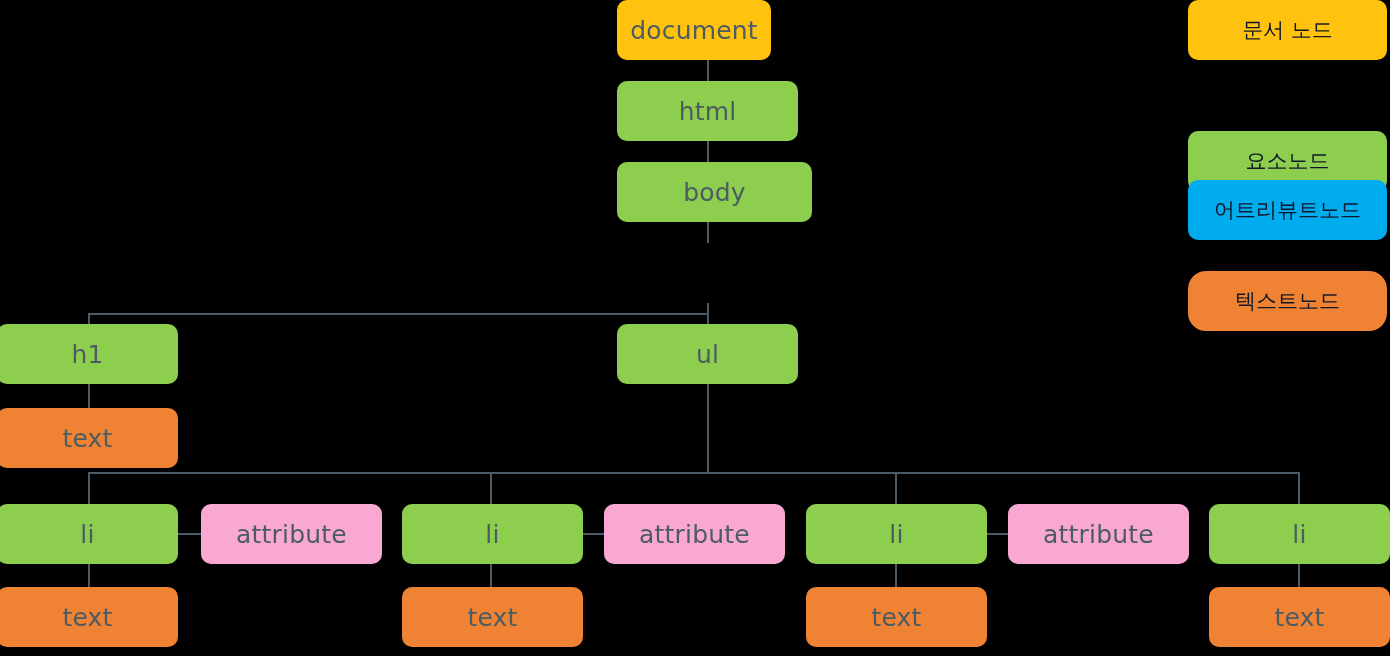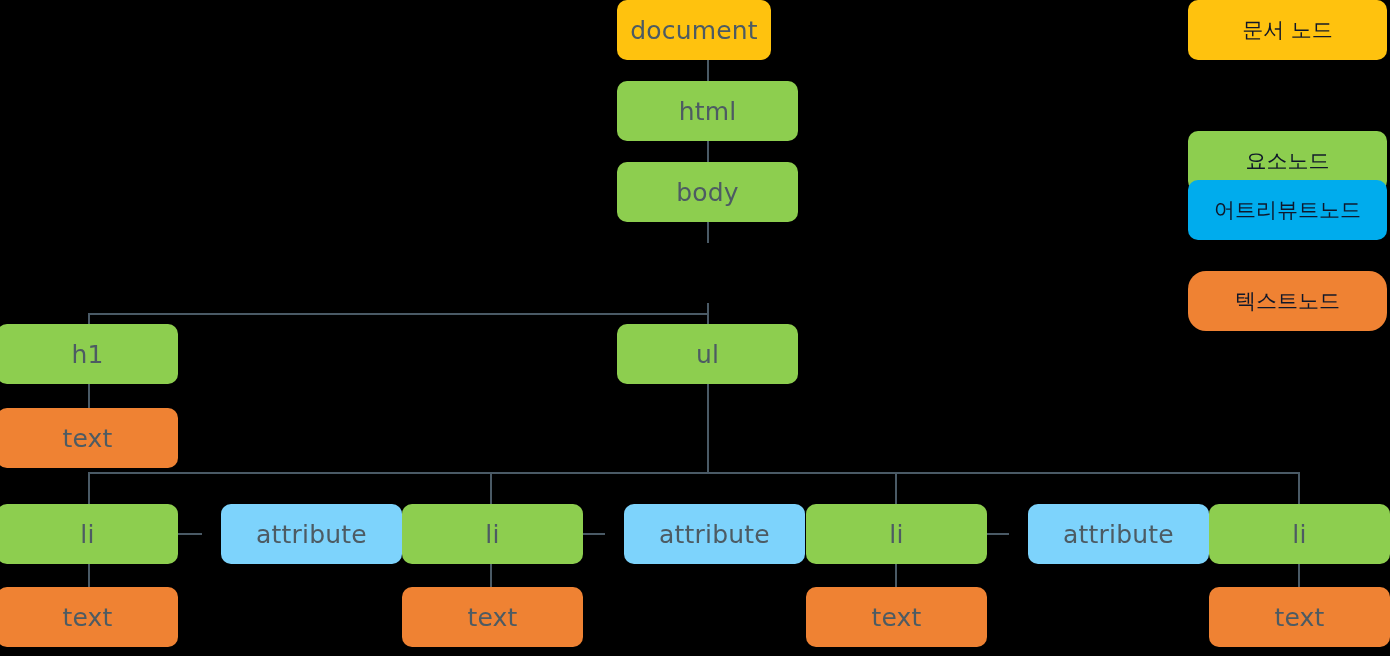--- a/index.html
+++ b/index.html
@@ -26,21 +26,21 @@
     justify-content: center;
     color: #4d5b63;
     font-size: 25px;
     font-weight: 400;
     letter-spacing: 0.2px;
     box-sizing: border-box;
     z-index: 3;
   }
   .node.doc      { background: #ffc20e; }
   .node.element  { background: #8dce4f; }
-  .node.attr     { background: #7dd3fc; margin-left: 20px; }
+  .node.attr     { background: #f9a8d4; }
   .node.textnode { background: #ef8233; }
 
   .legend-box {
     position: absolute;
     left: 1188px;
     width: 199px;
     height: 60px;
     border-radius: 10px;
     display: flex;
     align-items: center;
@@ -93,21 +93,21 @@
 
   <div class="edge v" style="left:88px; top:564px; height:23px;"></div>
   <div class="edge v" style="left:490px; top:564px; height:23px;"></div>
   <div class="edge v" style="left:895px; top:564px; height:23px;"></div>
   <div class="edge v" style="left:1298px; top:564px; height:23px;"></div>
 
   <div class="node doc" style="left:617px; top:0px; width:154px;">document</div>
 
   <div class="node element" style="left:617px; top:81px; width:181px;">html</div>
 
-  <div class="node element" style="left:617px; top:162px; width:181px;">body</div>
+  <div class="node element" style="left:617px; top:162px; width:195px;">body</div>
 
 
   <div class="node element" style="left:617px; top:324px; width:181px;">ul</div>
 
   <div class="node element" style="left:-3px; top:324px; width:181px;">h1</div>
 
   <div class="node textnode" style="left:-3px; top:408px; width:181px;">text</div>
 
   <div class="node element" style="left:-3px; top:504px; width:181px;">li</div>
   <div class="node attr" style="left:201px; top:504px; width:181px;">attribute</div>

